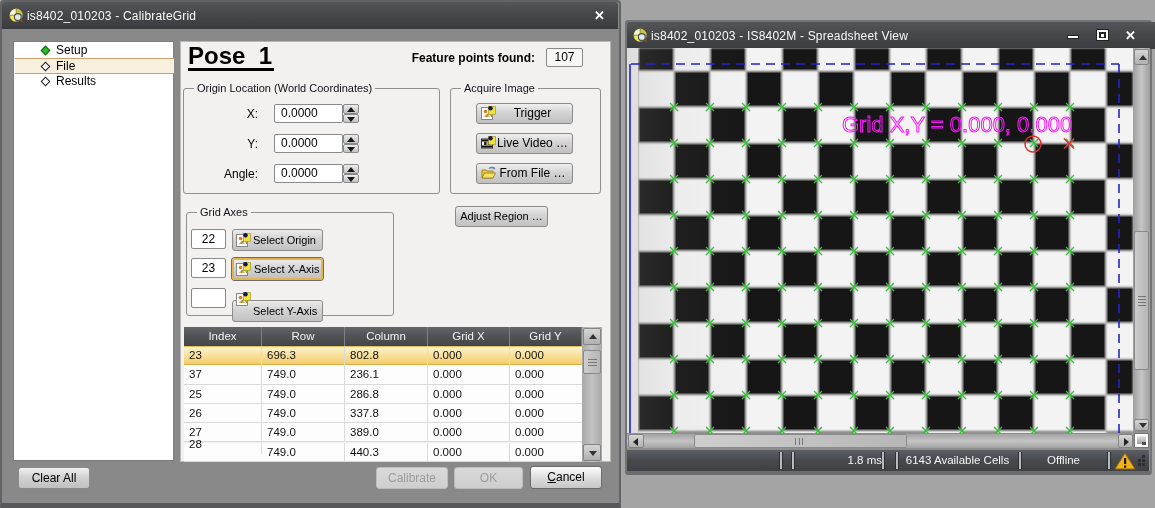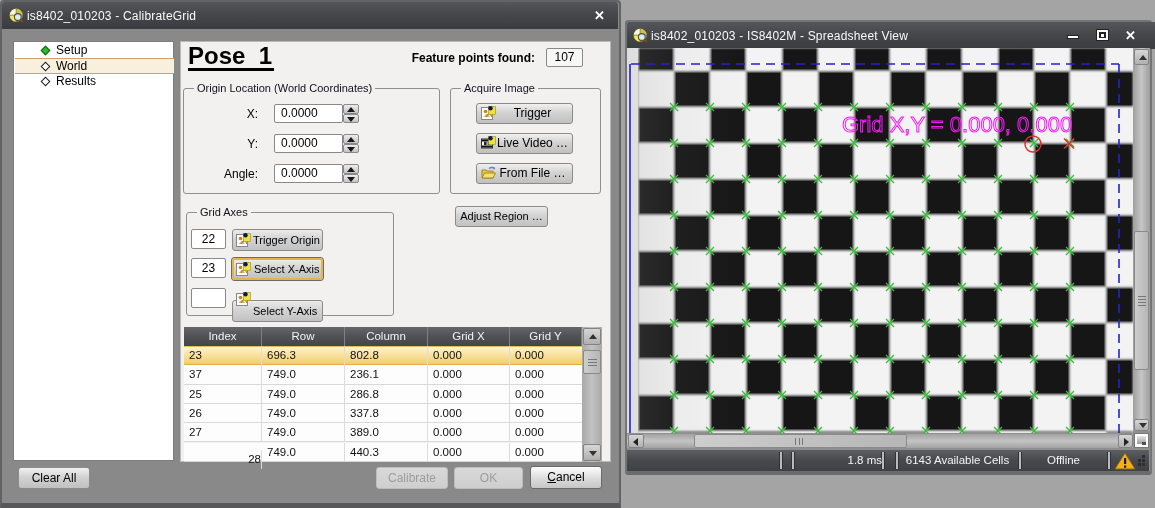--- a/index.html
+++ b/index.html
@@ -57,21 +57,21 @@
     <div class="abs tbtxt" style="left:25px">is8402_010203 - CalibrateGrid</div>
     <div class="abs closex" style="left:592px;top:6px">✕</div>
   </div>
 <div class="abs lb">
     <div class="abs lbi" style="top:1px">
       <span class="abs dia" style="left:27px;top:4px;background:#2db92d;border-color:#156015"></span>
       <span class="abs" style="left:41px">Setup</span>
     </div>
     <div class="abs lbi lbsel" style="top:16px">
       <span class="abs dia" style="left:27px;top:4px"></span>
-      <span class="abs" style="left:41px">World</span>
+      <span class="abs" style="left:41px">File</span>
     </div>
     <div class="abs lbi" style="top:32px">
       <span class="abs dia" style="left:27px;top:4px"></span>
       <span class="abs" style="left:41px">Results</span>
     </div>
   </div>
 <div class="abs pan"></div>
 <div class="abs" style="left:188px;top:43px;font-size:24px;font-weight:bold;color:#000;border-bottom:3.5px solid #000;padding:0 2px 0 0;line-height:25px">Pose&nbsp;&nbsp;1</div>
 <div class="abs" style="left:380px;top:51px;width:155px;text-align:right;font-weight:bold;font-size:12px;color:#000;white-space:nowrap">Feature points found:</div>
 <div class="abs fld" style="left:546px;top:48px;width:37px;height:19px;background:#f7f7f5;text-align:center;line-height:17px">107</div>
@@ -126,21 +126,21 @@
   </svg>
 <div class="abs btn" style="left:476px;top:163px;width:97px;height:21px;line-height:19px;padding-left:16px">From File …</div>
 <svg class="abs" style="left:481px;top:165px" width="17" height="16" viewBox="0 0 17 16">
     <path d="M1 5 L1 13 L12 13 L12 6 L6 6 L5 5 Z" fill="#e8c83c" stroke="#907818" stroke-width=".8"></path>
     <path d="M1 13 L3.5 8 L14.5 8 L12 13 Z" fill="#f5e06a" stroke="#907818" stroke-width=".8"></path>
     <path d="M8 3.5 Q11 1.5 13.5 3.5" fill="none" stroke="#6080b0" stroke-width="1.3"></path>
     <path d="M13.5 2 L14.2 4 L12.2 4.4 Z" fill="#6080b0"></path>
   </svg>
 <div class="abs btn2" style="left:455px;top:206px;width:93px;height:21px;line-height:19px;text-align:center">Adjust Region …</div>
 <div class="abs fld" style="left:191px;top:229px;width:35px;height:20px;text-align:center;line-height:18px">22</div>
-<div class="abs btn2" style="left:232px;top:229px;width:91px;height:22px;line-height:20px;padding-left:20px">Trigger Origin</div>
+<div class="abs btn2" style="left:232px;top:229px;width:91px;height:22px;line-height:20px;padding-left:20px">Select Origin</div>
 <svg class="abs" style="left:236px;top:232px" width="16" height="16" viewBox="0 0 16 16">
     <rect x="0.5" y="2.5" width="11" height="12" fill="#fff" stroke="#888" stroke-width="1"></rect>
     <circle cx="4.5" cy="6.5" r="1.8" fill="#e07820"></circle>
     <path d="M2.5 12 L6 8.5 L9 12 Z" fill="#d8b060"></path>
     <path d="M5 12 L8.5 7.5 L11 12" fill="none" stroke="#b08030" stroke-width="1.2"></path>
     <rect x="7.5" y="1.5" width="7" height="8" fill="#f3e03a" stroke="#909020" stroke-width=".6"></rect>
     <circle cx="9.5" cy="3.2" r="2.2" fill="#101848"></circle>
   </svg>
 <div class="abs fld" style="left:191px;top:258px;width:35px;height:20px;text-align:center;line-height:18px">23</div>
 <div class="abs btn2" style="left:232px;top:258px;width:91px;height:22px;border:2px solid #e3b44c;box-shadow:0 0 0 1px #6a6a6a;line-height:18px;padding-left:20px">Select X-Axis</div>
@@ -192,21 +192,21 @@
 <div class="abs td" style="left:345px;top:403.90000000000003px;width:83px;height:19.3px;">337.8</div>
 <div class="abs td" style="left:428px;top:403.90000000000003px;width:82px;height:19.3px;">0.000</div>
 <div class="abs td" style="left:510px;top:403.90000000000003px;width:72px;height:19.3px;border-right:none">0.000</div>
 <div class="abs trow" style="left:184px;top:423.20000000000005px;width:398px;height:19.3px"></div>
 <div class="abs td" style="left:184px;top:423.20000000000005px;width:78px;height:19.3px;">27</div>
 <div class="abs td" style="left:262px;top:423.20000000000005px;width:83px;height:19.3px;">749.0</div>
 <div class="abs td" style="left:345px;top:423.20000000000005px;width:83px;height:19.3px;">389.0</div>
 <div class="abs td" style="left:428px;top:423.20000000000005px;width:82px;height:19.3px;">0.000</div>
 <div class="abs td" style="left:510px;top:423.20000000000005px;width:72px;height:19.3px;border-right:none">0.000</div>
 <div class="abs trow" style="left:184px;top:442.50000000000006px;width:398px;height:19.3px"></div>
-<div class="abs td" style="left:184px;top:450px;width:78px;height:19.3px;text-align:right;">28</div>
+<div class="abs td" style="left:184px;top:435px;width:78px;height:19.3px;">28</div>
 <div class="abs td" style="left:262px;top:442.50000000000006px;width:83px;height:19.3px;">749.0</div>
 <div class="abs td" style="left:345px;top:442.50000000000006px;width:83px;height:19.3px;">440.3</div>
 <div class="abs td" style="left:428px;top:442.50000000000006px;width:82px;height:19.3px;">0.000</div>
 <div class="abs td" style="left:510px;top:442.50000000000006px;width:72px;height:19.3px;border-right:none">0.000</div>
 <div class="abs" style="left:582px;top:327px;width:20px;height:135px;background:linear-gradient(90deg,#a9a9a9,#c2c2c2 50%,#a9a9a9)"></div>
 <div class="abs sbtn" style="left:583px;top:328px;width:18px;height:17px">
     <span class="abs tri-u" style="left:5px;top:5px;border-bottom-color:#333"></span>
   </div>
 <div class="abs thumb" style="left:583px;top:350px;width:18px;height:24px">
     <span class="abs" style="left:4px;top:8px;width:9px;height:7px;background:repeating-linear-gradient(#777 0,#777 1px,transparent 1px,transparent 3px)"></span>

